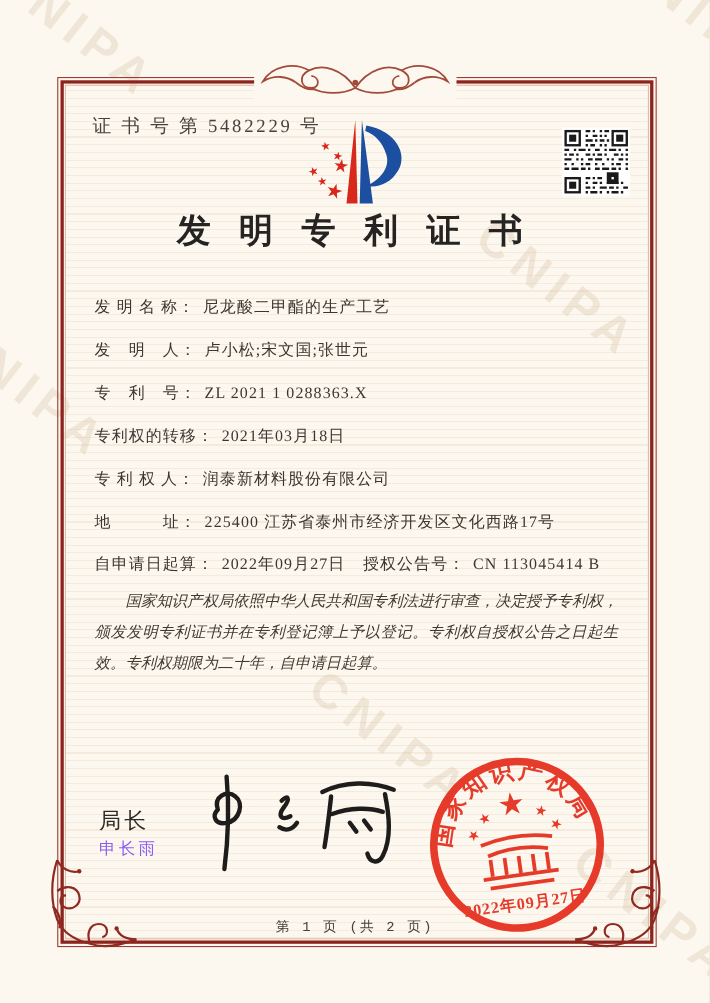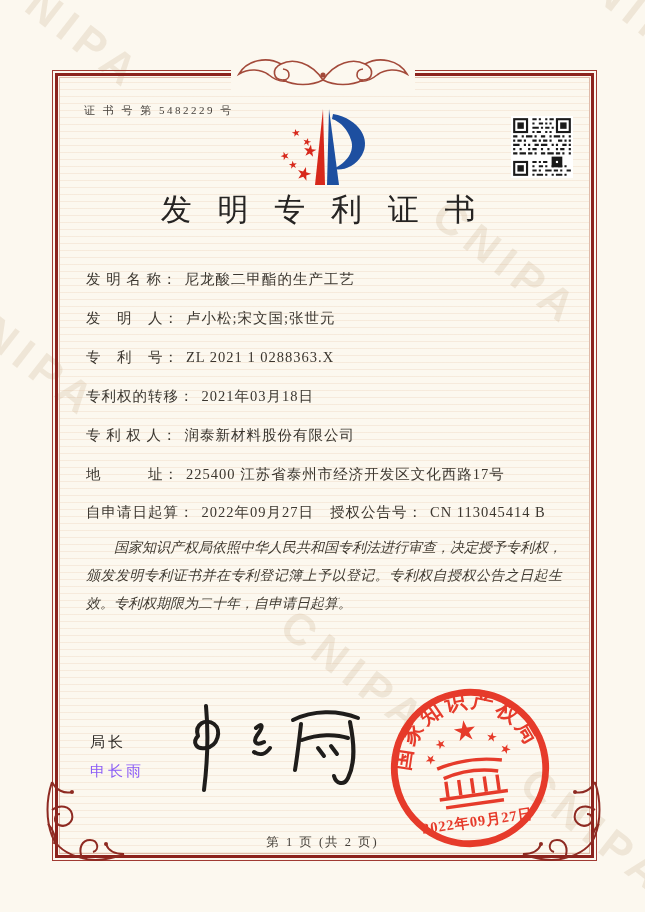--- a/index.html
+++ b/index.html
@@ -8,40 +8,40 @@
   
   .wm{position:absolute;font-family:"Liberation Sans","DejaVu Sans",sans-serif;font-weight:700;
       font-size:44px;letter-spacing:8px;color:rgba(197,168,132,.22);
       transform:rotate(38deg);z-index:1;white-space:nowrap;}
   
   .frame{position:absolute;left:52px;top:70px;width:543px;height:789px;border:1px solid #a03a32;z-index:2;}
   .frame-mid{position:absolute;inset:2px;border:3px solid #8c231d;}
   .frame-in{position:absolute;inset:1px;border:1px solid #debaa9;
       background:repeating-linear-gradient(0deg, rgba(216,162,120,.16) 0 1px, transparent 1px 7px);}
   .content{position:absolute;inset:0;z-index:3;}
-  .cert-no{position:absolute;left:84px;top:103px;font-size:11px;letter-spacing:2.5px;color:#46413c;}
+  .cert-no{position:absolute;left:84px;top:103px;font-size:17px;letter-spacing:2.5px;color:#46413c;}
   .qr{position:absolute;left:511px;top:116px;width:62px;height:62px;}
   .logo{position:absolute;left:263px;top:103px;width:132px;height:89px;}
   .title{position:absolute;left:0;right:0;top:189px;text-align:center;font-size:31px;
-         font-weight:normal;letter-spacing:9px;color:#262423;}
+         font-weight:bold;letter-spacing:9px;color:#262423;}
   .row{position:absolute;left:86px;width:486px;font-size:14.5px;letter-spacing:1px;color:#3b362f;white-space:nowrap;}
   .row .val{margin-left:7px;margin-top:36px;}
   .pair2{position:absolute;left:244px;top:0;}
   .paras{position:absolute;left:86px;top:534px;width:476px;font-size:14px;line-height:28px;
          font-style:italic;color:#403a31;text-align:justify;}
   .paras p{margin:0;text-indent:2em;}
-  .dir-label{position:absolute;left:90px;top:733px;font-size:15px;letter-spacing:3px;
+  .dir-label{position:absolute;left:90px;top:733px;font-size:20px;letter-spacing:3px;
              font-family:"Liberation Sans","DejaVu Sans",sans-serif;color:#2e2a26;}
   .dir-name{position:absolute;left:90px;top:762px;font-size:15px;letter-spacing:3px;
             font-family:"Liberation Sans","DejaVu Sans",sans-serif;color:#8b5cf6;}
   .sig{position:absolute;left:168px;top:698px;width:215px;height:100px;z-index:4;}
   .seal{position:absolute;left:384px;top:682px;width:172px;height:172px;
         transform:rotate(-8deg);z-index:5;opacity:.94;}
   .pagenum{position:absolute;left:0;right:0;top:834px;text-align:center;font-size:12.5px;
-           letter-spacing:2px;color:#45403a;z-index:3;}
+           letter-spacing:2px;color:#45403a;z-index:3;font-family:Liberation Mono, monospace;}
   .note{position:absolute;left:0;right:0;top:879px;text-align:center;font-size:13px;
         font-style:italic;letter-spacing:2px;color:#4a443c;z-index:3;}
   .orn-top{position:absolute;left:50%;top:50px;transform:translateX(-50%);width:184px;height:42px;
            background:#fcf8ef;z-index:3;}
   .fl{position:absolute;width:88px;height:88px;z-index:4;}
   .fl-left{left:38px;top:780px;}
   .fl-right{left:521px;top:780px;transform:scaleX(-1);}
 </style>
 </head>
 <body>

